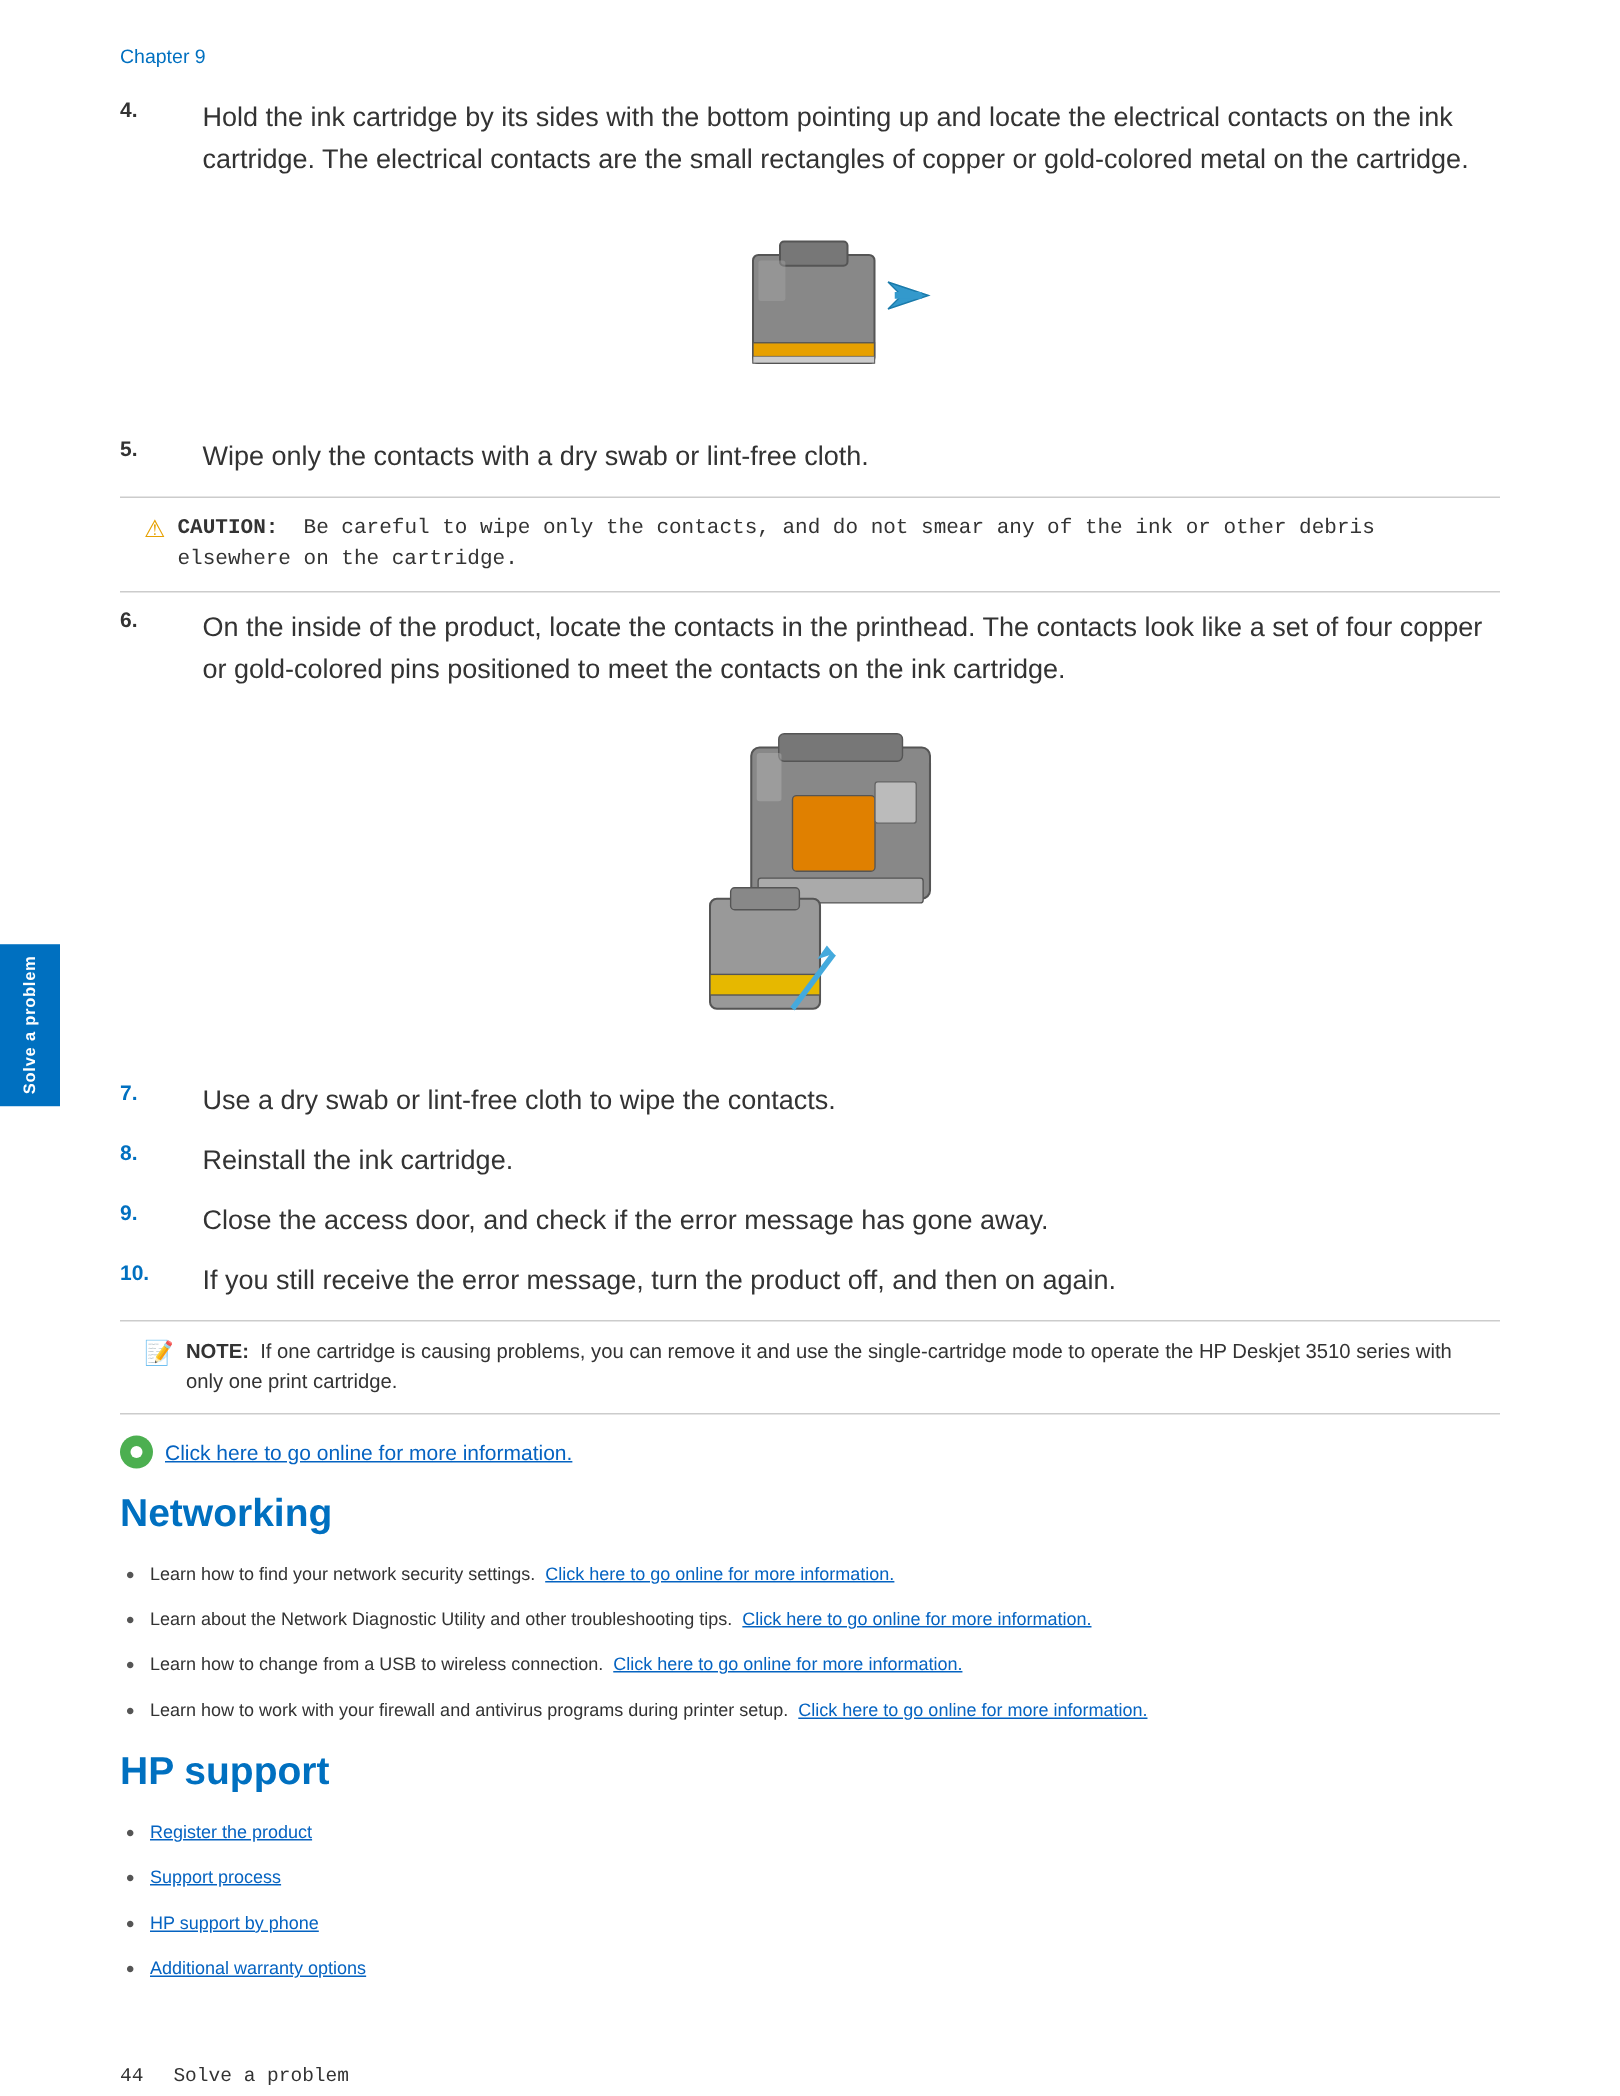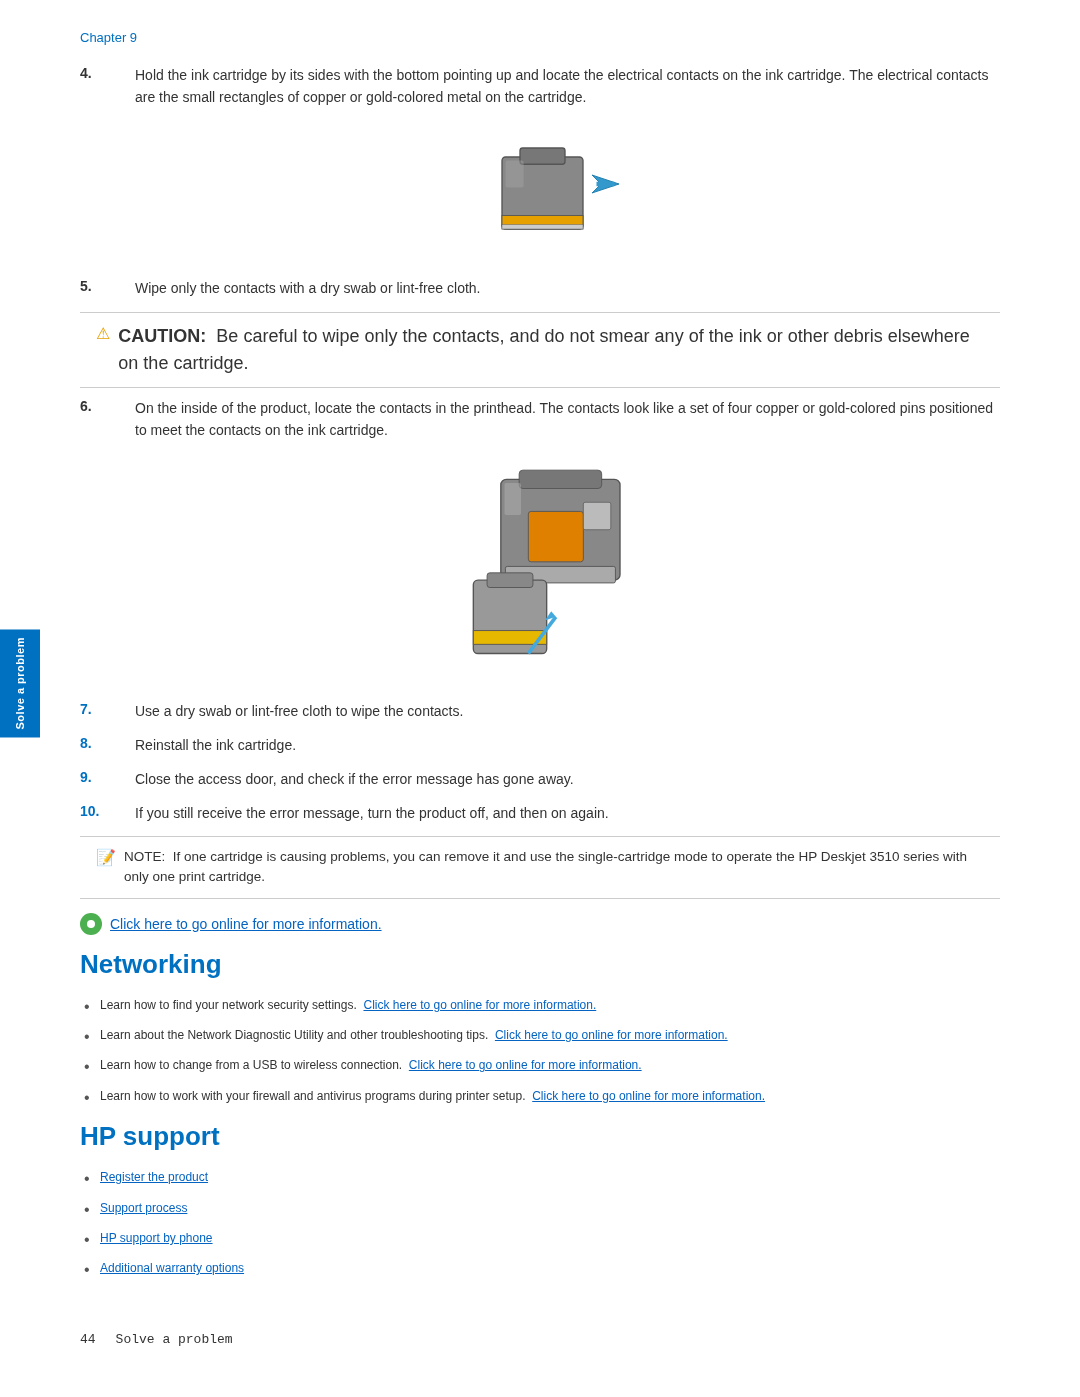--- a/index.html
+++ b/index.html
@@ -53,22 +53,23 @@
       background: #fff;
     }
 
     .caution-icon {
       color: #e6a000;
       font-size: 16px;
       margin-top: 1px;
     }
 
     .caution-text {
-      font-size: 18px;
+      font-size: 14px;
       line-height: 1.5;
+      font-family: Liberation Mono, monospace;
     }
 
     .caution-label {
       font-weight: bold;
       color: #333;
     }
 
     .note-box {
       border-top: 1px solid #ccc;
       border-bottom: 1px solid #ccc;
@@ -85,21 +86,21 @@
       margin-top: 1px;
       color: #555;
     }
 
     .note-text {
       font-size: 13.5px;
       line-height: 1.5;
     }
 
     .note-label {
-      font-weight: normal;
+      font-weight: bold;
     }
 
     .online-link-container {
       margin: 14px 0 14px 0;
       display: flex;
       align-items: center;
       gap: 8px;
     }
 
     .green-circle-icon {
@@ -210,21 +211,21 @@
       font-weight: bold;
       min-width: 55px;
       padding-top: 0;
     }
 
     .step-num.teal {
       color: #0070c0;
     }
 
     .step-text {
-      font-size: 14px;
+      font-size: 18px;
       line-height: 1.55;
       flex: 1;
     }
   </style>
 </head>
 <body>
 
 <div class="sidebar-tab-wrapper">
   <div class="sidebar-tab-inner">Solve a problem</div>
 </div>

